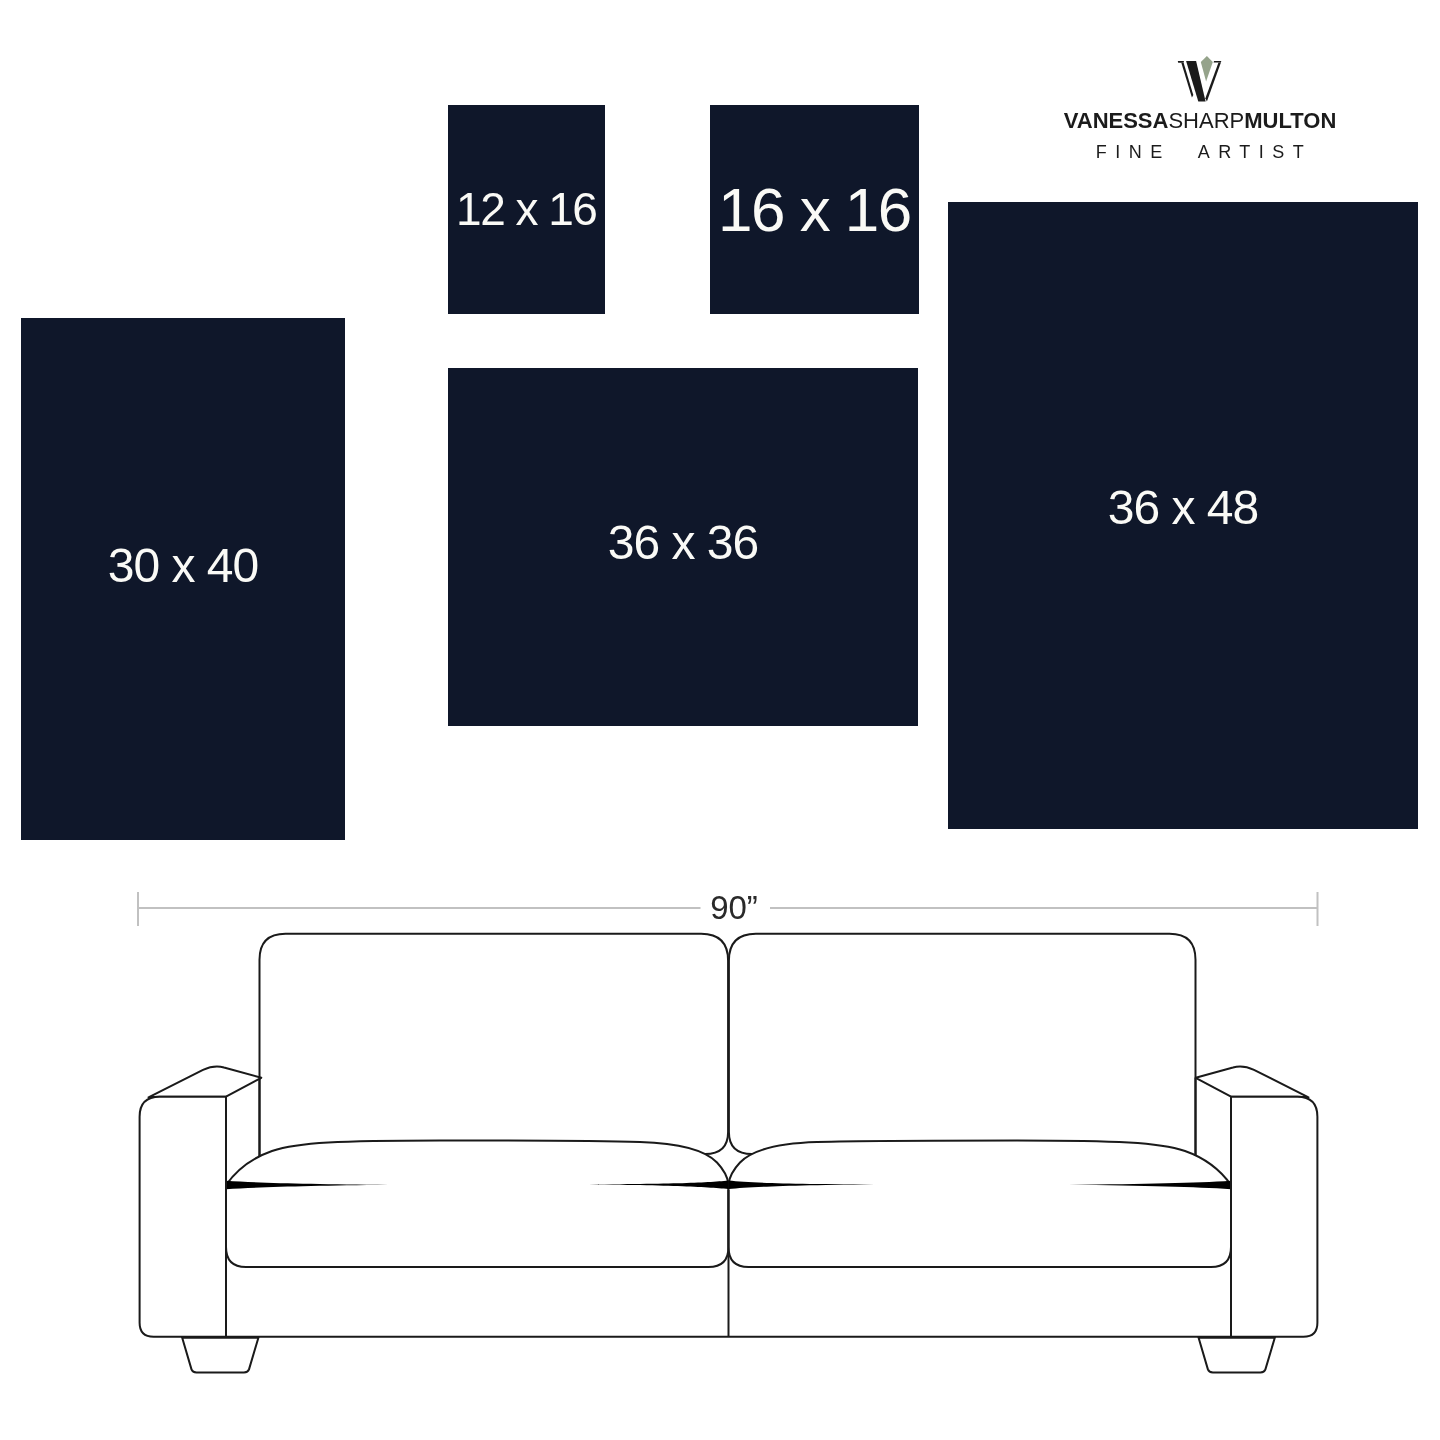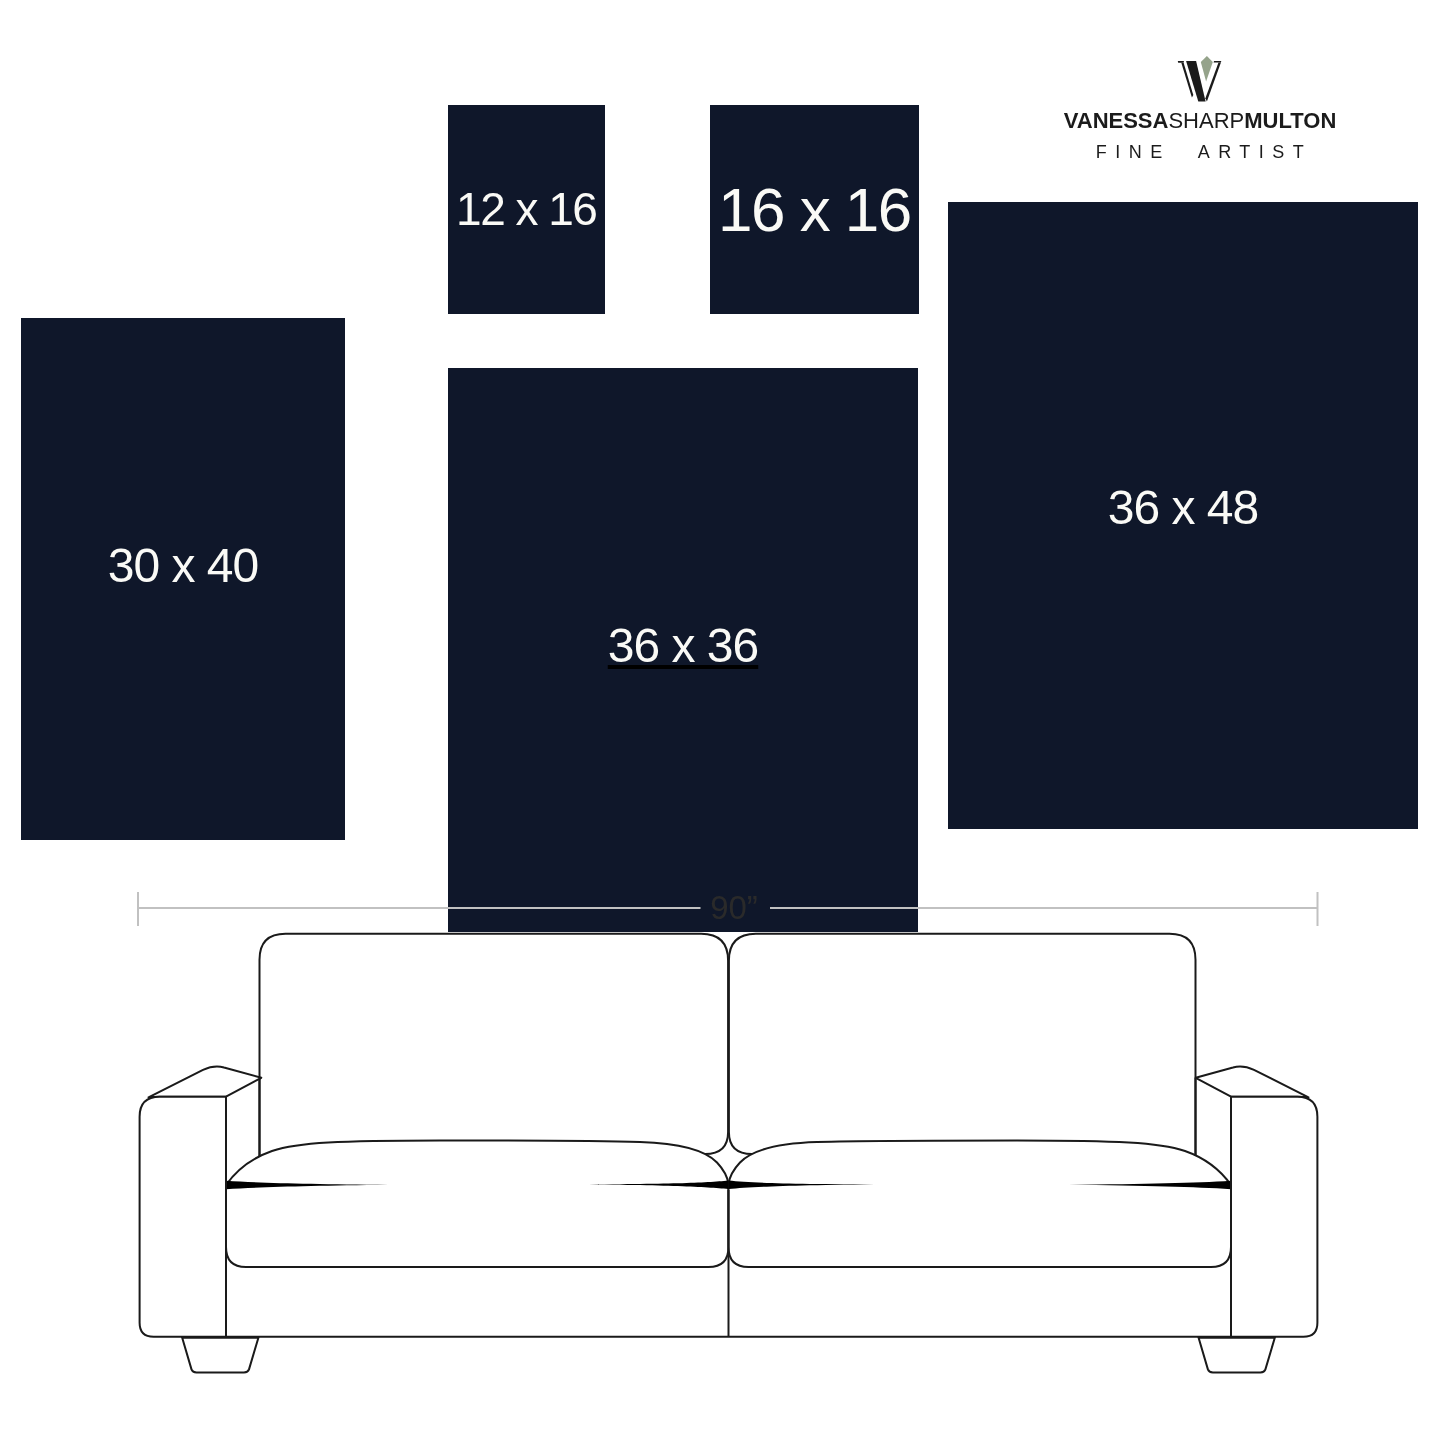--- a/index.html
+++ b/index.html
@@ -16,21 +16,21 @@
 </div>
 
 <div class="sw" style="left:448px;top:105px;width:156.5px;height:208.5px;">
   <span style="transform:translateY(-0.5px);font-size:46px;letter-spacing:-1.5px;">12 x 16</span>
 </div>
 
 <div class="sw" style="left:710px;top:105px;width:208.8px;height:208.5px;">
   <span style="transform:translateY(-0.5px);font-size:62px;letter-spacing:-1.5px;">16 x 16</span>
 </div>
 
-<div class="sw" style="left:448px;top:368px;width:470px;height:564px;text-decoration:underline;">
+<div class="sw" style="left:448px;top:368px;width:470px;height:358px;">
   <span style="transform:translateY(-5px);">36 x 36</span>
 </div>
 
 <div class="sw" style="left:948px;top:202px;width:470px;height:627px;">
   <span style="transform:translateY(-8px);">36 x 48</span>
 </div>
 
 <div style="position:absolute;left:1000px;top:50px;width:400px;text-align:center;">
 
   <svg width="48" height="50" viewBox="0 0 48 50" style="display:block;margin:4px auto 0;">

